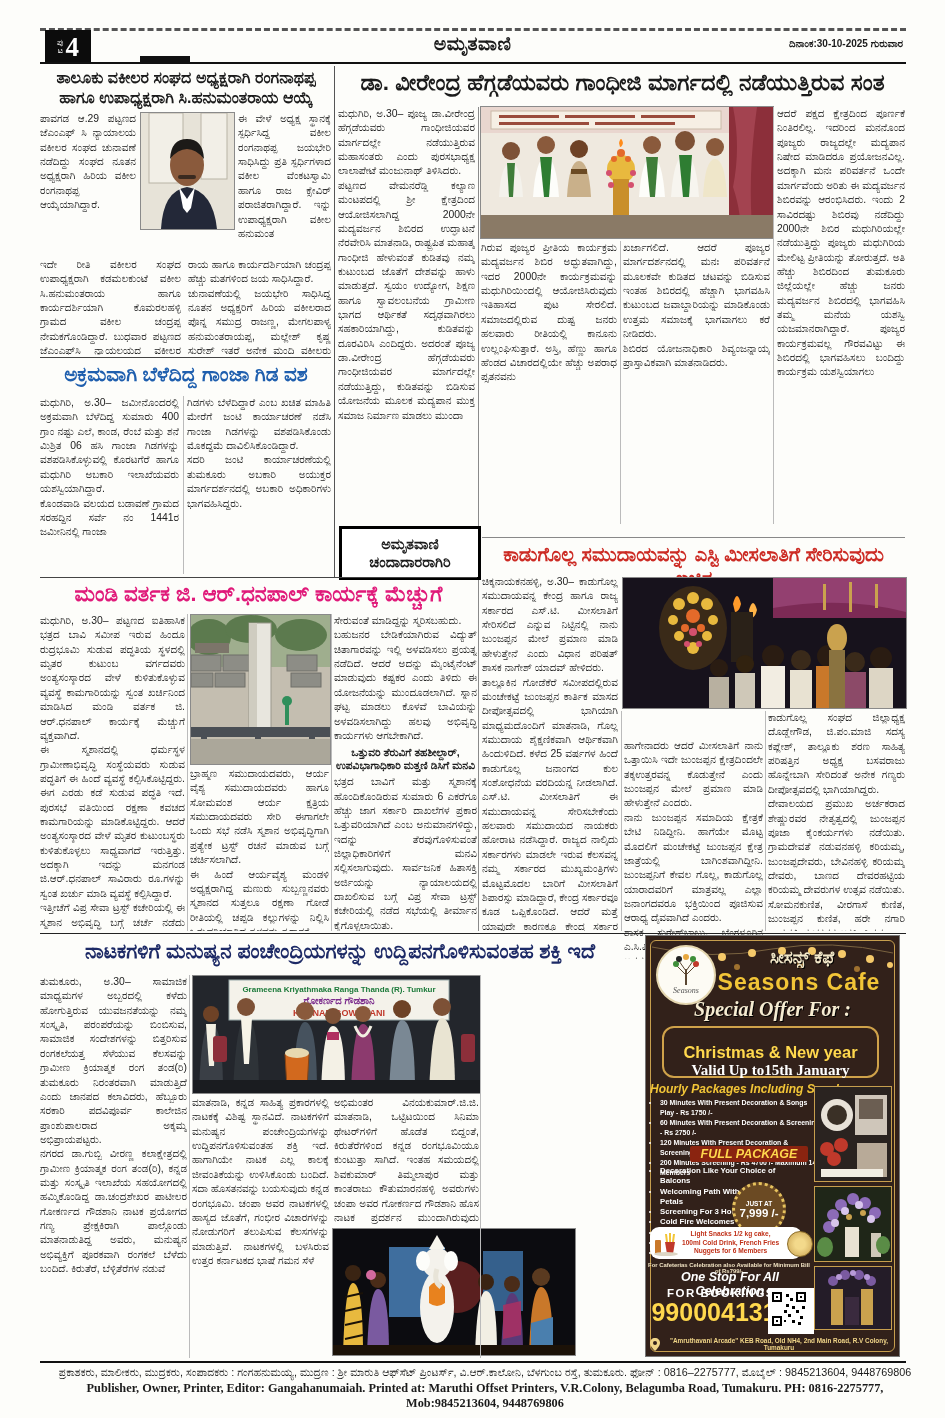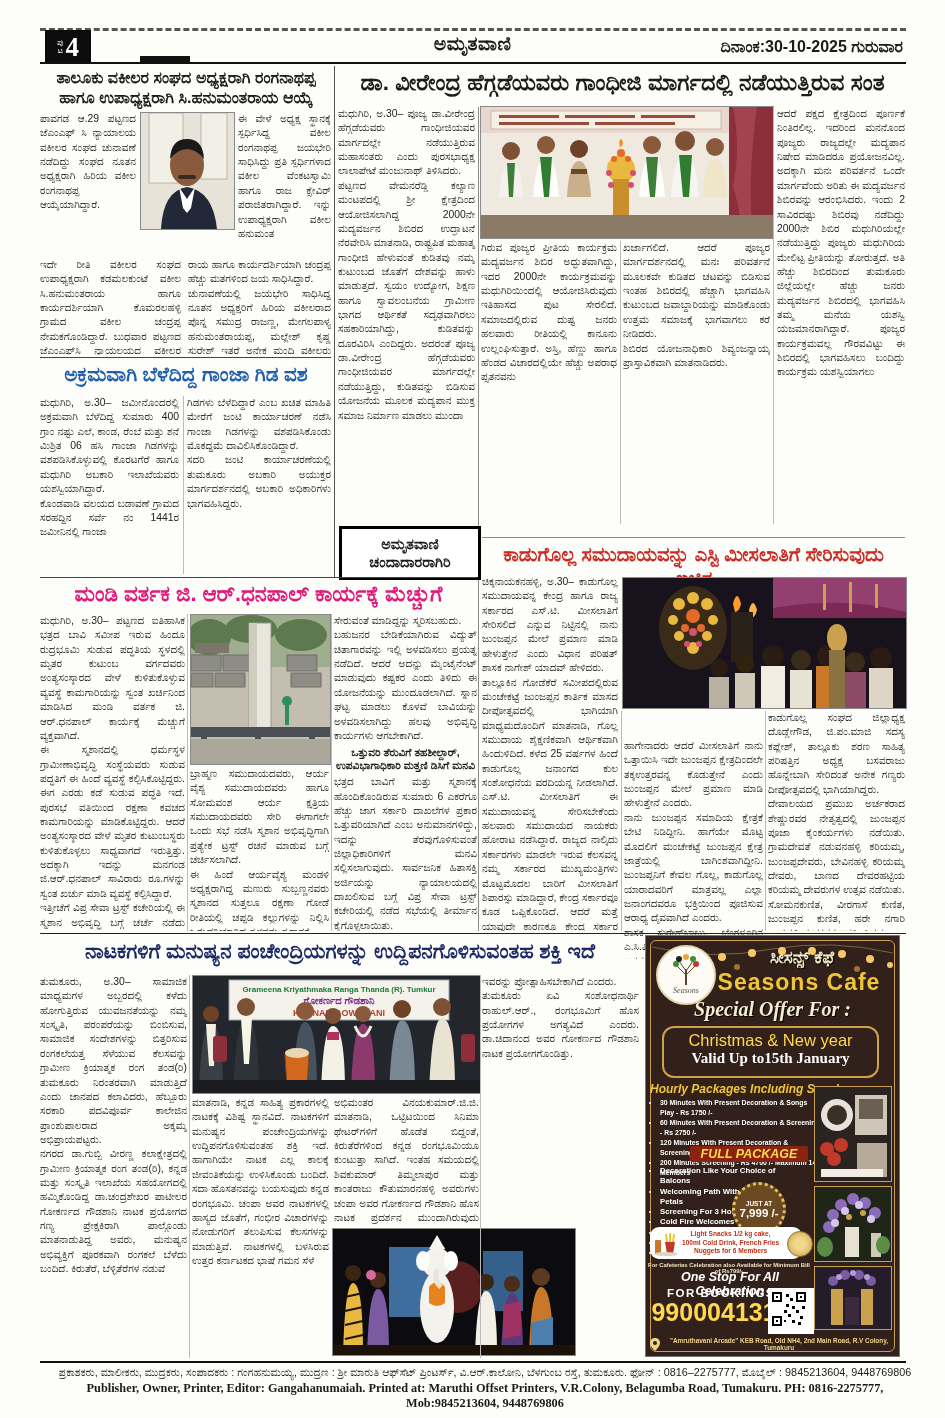--- a/index.html
+++ b/index.html
@@ -14,21 +14,21 @@
   .photo{position:absolute;overflow:hidden;border:1px solid #8a8a8a;background:#d8d5cc;}
   .photo svg{display:block;}
   
   .dashline{position:absolute;left:40px;top:28px;width:866px;border-top:3px dashed #555;}
   #badge{position:absolute;left:45px;top:30px;width:46px;height:34px;background:#0c0c0c;color:#fff;
          display:flex;align-items:center;justify-content:center;gap:2px;}
   #badge .stack{font-size:8px;line-height:1.05;text-align:center;}
   #badge .num{font-family:"Liberation Serif",serif;font-size:27px;font-weight:bold;line-height:1;}
   #masthead{position:absolute;left:0;top:33px;width:945px;text-align:center;
             font-size:19px;font-weight:bold;letter-spacing:.5px;}
-  #dateline{position:absolute;right:42px;top:38px;font-size:16px;font-weight:bold;}
+  #dateline{position:absolute;right:42px;top:38px;font-size:10px;font-weight:bold;}
   
   #subbox{position:absolute;left:339px;top:526px;width:136px;height:48px;border:3px solid #000;
           display:flex;flex-direction:column;align-items:center;justify-content:center;
           font-weight:bold;font-size:14.5px;line-height:1.25;background:#fff;}
   
   .subhead{font-weight:bold;text-align:center;font-size:10.6px;margin:3px 0;white-space:pre-line;}
   
   #ad{position:absolute;left:645px;top:935px;width:253px;height:420px;background:#32211a;
       border:1px solid #777;color:#f5ead0;}
   #ad .frame{position:absolute;left:4px;top:4px;right:4px;bottom:4px;border:1.5px solid #c79f4e;border-radius:6px;}
@@ -399,22 +399,20 @@
             <path d="M2 56 L24 50 L24 88 L2 88 Z" fill="#4a7fae"></path>
           </g>
       </g>
       <rect x="0" y="116" width="242" height="10" fill="#1c1208"></rect>
     </svg>
   </div>
   <div class="col" style="left:40px;top:975px;width:147px;height:383px;">ತುಮಕೂರು, ಅ.30– ಸಾಮಾಜಿಕ ಮಾಧ್ಯಮಗಳ ಅಬ್ಬರದಲ್ಲಿ ಕಳೆದು ಹೋಗುತ್ತಿರುವ ಯುವಜನತೆಯನ್ನು ನಮ್ಮ ಸಂಸ್ಕೃತಿ, ಪರಂಪರೆಯನ್ನು ಬಿಂಬಿಸುವ, ಸಾಮಾಜಿಕ ಸಂದೇಶಗಳನ್ನು ಬಿತ್ತರಿಸುವ ರಂಗಕಲೆಯತ್ತ ಸೆಳೆಯುವ ಕೆಲಸವನ್ನು ಗ್ರಾಮೀಣ ಕ್ರಿಯಾತ್ಮಕ ರಂಗ ತಂಡ(ರಿ) ತುಮಕೂರು ನಿರಂತರವಾಗಿ ಮಾಡುತ್ತಿದೆ ಎಂದು ಜಾನಪದ ಕಲಾವಿದರು, ಹೆಬ್ಬೂರು ಸರಕಾರಿ ಪದವಿಪೂರ್ವ ಕಾಲೇಜಿನ ಪ್ರಾಂಶುಪಾಲರಾದ ಅಕ್ಕಮ್ಮ ಅಭಿಪ್ರಾಯಪಟ್ಟರು.
 ನಗರದ ಡಾ.ಗುಬ್ಬಿ ವೀರಣ್ಣ ಕಲಾಕ್ಷೇತ್ರದಲ್ಲಿ ಗ್ರಾಮೀಣ ಕ್ರಿಯಾತ್ಮಕ ರಂಗ ತಂಡ(ರಿ), ಕನ್ನಡ ಮತ್ತು ಸಂಸ್ಕೃತಿ ಇಲಾಖೆಯ ಸಹಯೋಗದಲ್ಲಿ ಹಮ್ಮಿಕೊಂಡಿದ್ದ ಡಾ.ಚಂದ್ರಶೇಖರ ಪಾಟೀಲರ ಗೋಕರ್ಣದ ಗೌಡಶಾನಿ ನಾಟಕ ಪ್ರಯೋಗದ ಗಣ್ಯ ಪ್ರೇಕ್ಷಕಿರಾಗಿ ಪಾಲ್ಗೊಂಡು ಮಾತನಾಡುತಿದ್ದ ಅವರು, ಮನುಷ್ಯನ ಅಭಿವ್ಯಕ್ತಿಗೆ ಪೂರಕವಾಗಿ ರಂಗಕಲೆ ಬೆಳೆದು ಬಂದಿದೆ. ಕಿರುತೆರೆ, ಬೆಳ್ಳಿತೆರೆಗಳ ನಡುವೆ</div>
   <div class="col" style="left:192px;top:1096px;width:137px;height:262px;">ಮಾತನಾಡಿ, ಕನ್ನಡ ಸಾಹಿತ್ಯ ಪ್ರಕಾರಗಳಲ್ಲಿ ನಾಟಕಕ್ಕೆ ವಿಶಿಷ್ಟ ಸ್ಥಾನವಿದೆ. ನಾಟಕಗಳಿಗೆ ಮನುಷ್ಯನ ಪಂಚೇಂದ್ರಿಯಗಳನ್ನು ಉದ್ದಿಪನಗೊಳಿಸುವಂತಹ ಶಕ್ತಿ ಇದೆ. ಹಾಗಾಗಿಯೇ ನಾಟಕ ಎಲ್ಲ ಕಾಲಕ್ಕೆ ಜೀವಂತಿಕೆಯನ್ನು ಉಳಿಸಿಕೊಂಡು ಬಂದಿದೆ. ಸದಾ ಹೊಸತನವನ್ನು ಬಯಸುವುದು ಕನ್ನಡ ರಂಗಭೂಮಿ. ಚಂಪಾ ಅವರ ನಾಟಕಗಳಲ್ಲಿ ಹಾಸ್ಯದ ಜೊತೆಗೆ, ಗಂಭೀರ ವಿಚಾರಗಳನ್ನು ನೋಡುಗರಿಗೆ ತಲುಪಿಸುವ ಕೆಲಸಗಳನ್ನು ಮಾಡುತ್ತಿವೆ. ನಾಟಕಗಳಲ್ಲಿ ಬಳಸಿರುವ ಉತ್ತರ ಕರ್ನಾಟಕದ ಭಾಷೆ ಗಮನ ಸೆಳೆ</div>
   <div class="col" style="left:334px;top:1096px;width:145px;height:128px;">ಅಭಿಮಂತರ ವಿನಯಕುಮಾರ್.ಜಿ.ಜಿ. ಮಾತನಾಡಿ, ಒಟ್ಟಿಟಯಿಂದ ಸಿನಿಮಾ ಥೇಟರ್‌ಗಳಿಗೆ ಹೊಡೆತ ಬಿದ್ದಂತೆ, ಕಿರುತೆರೆಗಳಿಂದ ಕನ್ನಡ ರಂಗಭೂಮಿಯೂ ಕುಂಟುತ್ತಾ ಸಾಗಿದೆ. ಇಂತಹ ಸಮಯದಲ್ಲಿ ಶಿವಕುಮಾರ್ ತಿಮ್ಮಲಾಪುರ ಮತ್ತು ಕಾಂತರಾಜು ಕೌತುಮಾರನಹಳ್ಳಿ ಅವರುಗಳು ಚಂಪಾ ಅವರ ಗೋಕರ್ಣದ ಗೌಡಶಾನಿ ಹೊಸ ನಾಟಕ ಪ್ರದರ್ಶನ ಮುಂದಾಗಿರುವುದು ಸಂತೋಷದ ವಿಚಾರ.</div>
-  <div class="col" style="left:482px;top:975px;width:157px;height:250px;">ಇವರನ್ನು ಪ್ರೋತ್ಸಾಹಿಸಬೇಕಾಗಿದೆ ಎಂದರು.
-ತುಮಕೂರು ಏವಿ ಸಂಶೋಧನಾರ್ಥಿ ರಾಹುಲ್.ಆರ್., ರಂಗಭೂಮಿಗೆ ಹೊಸ ಪ್ರಯೋಗಗಳ ಅಗತ್ಯವಿದೆ ಎಂದರು. ಡಾ.ಚಿದಾನಂದ ಅವರ ಗೋಕರ್ಣದ ಗೌಡಶಾನಿ ನಾಟಕ ಪ್ರಯೋಗಗೊಂಡಿತ್ತು.</div>
   <div class="vrule" style="left:189px;top:975px;height:383px;background:#bbb;"></div>
   <div class="vrule" style="left:480px;top:975px;height:383px;background:#bbb;"></div>
 
   <div id="ad">
     <div class="frame"></div>
     <svg class="adel" style="left:6px;top:5px;" width="241" height="40" viewBox="0 0 241 40">
       <path d="M0 6 Q60 20 120 8 Q180 -2 241 12" stroke="#7a6340" stroke-width="1" fill="none"></path>
       <g fill="#f5c96a">
           <circle cx="70" cy="16" r="4"></circle>
           <circle cx="100" cy="12" r="4"></circle>
@@ -446,21 +444,21 @@
             <circle cx="29" cy="6" r="3" fill="#3f8f3a"></circle>
             <circle cx="22" cy="4" r="3" fill="#e8a73e"></circle>
           </g>
         <text x="22" y="40" font-size="8" font-style="italic" fill="#555" text-anchor="middle" font-family="Liberation Serif, serif">Seasons</text>
       </svg>
     </div>
     <div class="adel" style="left:66px;top:12px;width:180px;text-align:center;font-size:17px;font-weight:bold;color:#f3e8c9;text-shadow:1px 1px 0 #000;">ಸೀಸನ್ಸ್ ಕೆಫೆ</div>
     <div class="adel" style="left:60px;top:33px;width:186px;text-align:center;font-size:23px;font-weight:bold;color:#f2c537;letter-spacing:1px;">Seasons Cafe</div>
     <div class="adel" style="left:0;top:62px;width:253px;text-align:center;font-size:20px;font-weight:bold;font-style:italic;font-family:'Liberation Serif',serif;color:#f6ecd2;text-shadow:1px 1px 0 #000;">Special Offer For :</div>
     <div class="adel" style="left:16px;top:90px;width:213px;height:48px;border:2px solid #cfa24a;border-radius:12px;text-align:center;">
-      <div style="font-size:16.5px;font-weight:normal;color:#ffd84d;margin-top:3px;">Christmas &amp; New year</div>
+      <div style="font-size:16.5px;font-weight:bold;color:#ffd84d;margin-top:15px;">Christmas &amp; New year</div>
       <div style="font-size:15px;font-weight:bold;color:#fff;font-family:'Liberation Serif',serif;">Valid Up to15th January</div>
     </div>
     <div class="adel" style="left:4px;top:146px;width:200px;font-size:12px;font-weight:bold;font-style:italic;color:#f2c537;">Hourly Packages Including Snacks</div>
     <ul class="adlist adel" style="left:4px;top:162px;width:162px;">
       <li>30 Minutes With Present Decoration &amp; Songs Play -  Rs 1750 /-</li>
       <li>60 Minutes With Present Decoration &amp; Screening -  Rs 2750 /-</li>
       <li>120 Minutes With Present Decoration &amp; Screening -  Rs 4200 /-</li>
       <li>200 Minutes  Screening -  Rs 4700 /- Maximum 14 Members</li>
     </ul>
     <div class="fp-badge">FULL PACKAGE</div>

